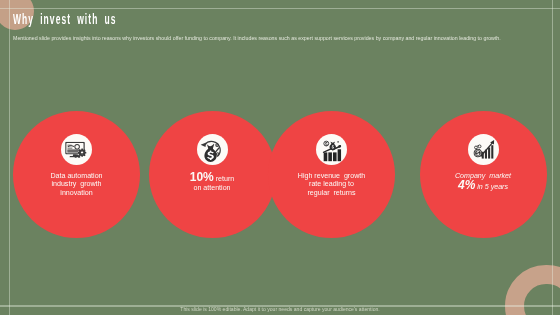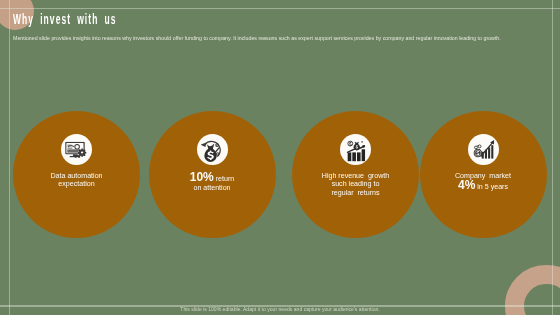--- a/index.html
+++ b/index.html
@@ -14,21 +14,21 @@
   .deco{position:absolute;border-radius:50%;}
   .deco-tl{background:#C4A087;}
   .deco-br{border:19.5px solid #C7A28A;background:transparent;box-sizing:border-box;}
 
   .title{position:absolute;left:13px;top:10.2px;color:#FFFFFF;font-weight:700;font-size:15.3px;
          white-space:nowrap;transform:scaleX(0.555);transform-origin:left top;
          letter-spacing:1.95px;word-spacing:4.6px;}
   .subtitle{position:absolute;left:13px;top:35.2px;color:#E4E8DD;font-size:5.26px;
             white-space:nowrap;letter-spacing:0.01px;}
 
-  .card{position:absolute;top:111px;width:127px;height:127px;border-radius:50%;background:#a16207;}
+  .card{position:absolute;top:111px;width:127px;height:127px;border-radius:50%;background:#ef4444;}
   .icon-circle{position:absolute;left:50%;top:23px;margin-left:-15.5px;width:31px;height:31px;
                border-radius:50%;background:#FDFBF7;}
   .icon-circle svg{position:absolute;left:50%;top:50%;transform:translate(-50%,-50%);display:block;}
   .card-text{position:absolute;left:4px;width:119px;top:61px;text-align:center;color:#FBF9F6;
              font-size:7.1px;line-height:8.3px;}
   .card-text .b{font-weight:700;font-size:12px;}
   .card-text .lastline{line-height:10px;}
 
   .footer{position:absolute;left:0;width:560px;top:305.8px;text-align:center;color:#CFD6C4;font-size:5.08px;}
 </style>
@@ -73,21 +73,22 @@
           <path transform="translate(0,-2.8)" d="M46.6 22.2h4l.55 2.6 2.2.92 2.25-1.46 2.83 2.83-1.46 2.25.92 2.2 2.6.55v4l-2.6.55-.92 2.2 1.46 2.25-2.83 2.83-2.25-1.46-2.2.92-.55 2.6h-4l-.55-2.6-2.2-.92-2.25 1.46-2.83-2.83 1.46-2.25-.92-2.2-2.6-.55v-4l2.6-.55.92-2.2-1.46-2.25 2.83-2.83 2.25 1.46 2.2-.92zm2 8.6a3.8 3.8 0 1 0 0 7.6 3.8 3.8 0 0 0 0-7.6z"></path>
         </g>
 
         <g fill="#3a3a3a">
           <path d="M33.6 36.4h2.6l.36 1.7 1.44.6 1.47-.95 1.84 1.84-.95 1.47.6 1.44 1.7.36v2.6l-1.7.36-.6 1.44.95 1.47-1.84 1.84-1.47-.95-1.44.6-.36 1.7h-2.6l-.36-1.7-1.44-.6-1.47.95-1.84-1.84.95-1.47-.6-1.44-1.7-.36v-2.6l1.7-.36.6-1.44-.95-1.47 1.84-1.84 1.47.95 1.44-.6zm1.3 5.6a2.5 2.5 0 1 0 0 5 2.5 2.5 0 0 0 0-5z"></path>
         </g>
       </svg>
     </div>
     <div class="card-text">
         <div>Data automation</div>
-        <div>expectation</div>
+        <div>industry &nbsp;growth</div>
+        <div>innovation</div>
       </div>
   </div>
   <div class="card" style="left:148.5px;">
     <div class="icon-circle">
       <svg width="21.2" height="23.8" viewBox="0 0 56 64" style="margin-left:-0.8px;margin-top:0.7px;">
 
         <g fill="none" stroke="#3a3a3a" stroke-width="3.2">
           <path d="M11.2 17.6a23.4 23.4 0 0 1 40.4 7.8 23.4 23.4 0 0 1 -7.1 24.5"></path>
         </g>
         <path fill="#3a3a3a" d="M0 18.0l15.2-6.0-2.0 12.2z"></path>
@@ -104,21 +105,21 @@
         <g fill="#ffffff">
           <path d="M25 33.2h3.6v2.5c3.3.3 5.8 1.8 6.9 3.5l-3 2.4c-1-1.3-2.8-2.3-5-2.3-2.1 0-3.4.9-3.4 2.2 0 1.3 1.1 1.9 4.3 2.6 4.4 1 7.3 2.5 7.3 6.3 0 3.2-2.4 5.5-6.2 6.1v2.6H25v-2.6c-3.5-.4-6.2-2-7.5-4.2l3.2-2.3c1.1 1.7 3.2 2.8 5.7 2.8 2.4 0 3.9-.9 3.9-2.3 0-1.4-1.2-2-4.6-2.8-4.1-1-6.9-2.4-6.9-6.1 0-3 2.3-5.3 6.2-5.9z"></path>
         </g>
       </svg>
     </div>
     <div class="card-text">
         <div class="lastline"><span class="b">10%</span> return</div>
         <div>on attention</div>
       </div>
   </div>
-  <div class="card" style="left:292px;">
+  <div class="card" style="left:268px;">
     <div class="icon-circle">
       <svg width="19.5" height="21.5" viewBox="0 0 56 62" style="margin-left:0.1px;margin-top:1.2px;">
         <g fill="#242424">
           <rect x="4" y="35" width="10.4" height="27"></rect>
           <rect x="17.4" y="35" width="10.4" height="27"></rect>
           <rect x="30.8" y="35" width="10.4" height="27"></rect>
           <rect x="44.2" y="26" width="10.4" height="36"></rect>
         </g>
 
         <path fill="#242424" d="M1 33.6L25.6 22.2l4 2.8 23.8-11 1.8 3.8-25 11.6-4-2.8-23.4 10.4z"></path>
@@ -136,25 +137,25 @@
         </g>
 
         <g fill="#2e2e2e">
           <rect x="43.5" y="2.6" width="4.2" height="4.2" rx="1"></rect>
           <circle cx="49.8" cy="17.8" r="3.8"></circle>
         </g>
       </svg>
     </div>
     <div class="card-text">
         <div>High revenue &nbsp;growth</div>
-        <div>such leading to</div>
+        <div>rate leading to</div>
         <div>regular &nbsp;returns</div>
       </div>
   </div>
-  <div class="card" style="left:419.5px;">
+  <div class="card" style="left:419.5px;font-style:italic;">
     <div class="icon-circle">
       <svg width="21.4" height="19.2" viewBox="0 0 66 59" style="margin-left:0.7px;margin-top:-0.1px;">
 
         <g fill="#2e2e2e">
           <path d="M21.0 51.4L56.6 10.2l3.0 2.6L24.0 54.0z"></path>
           <path d="M65.2 1.2l-1.8 14.6-11.4-6.6z"></path>
         </g>
 
         <g fill="#2e2e2e">
           <rect x="26.0" y="38.0" width="6.4" height="21.0"></rect>

